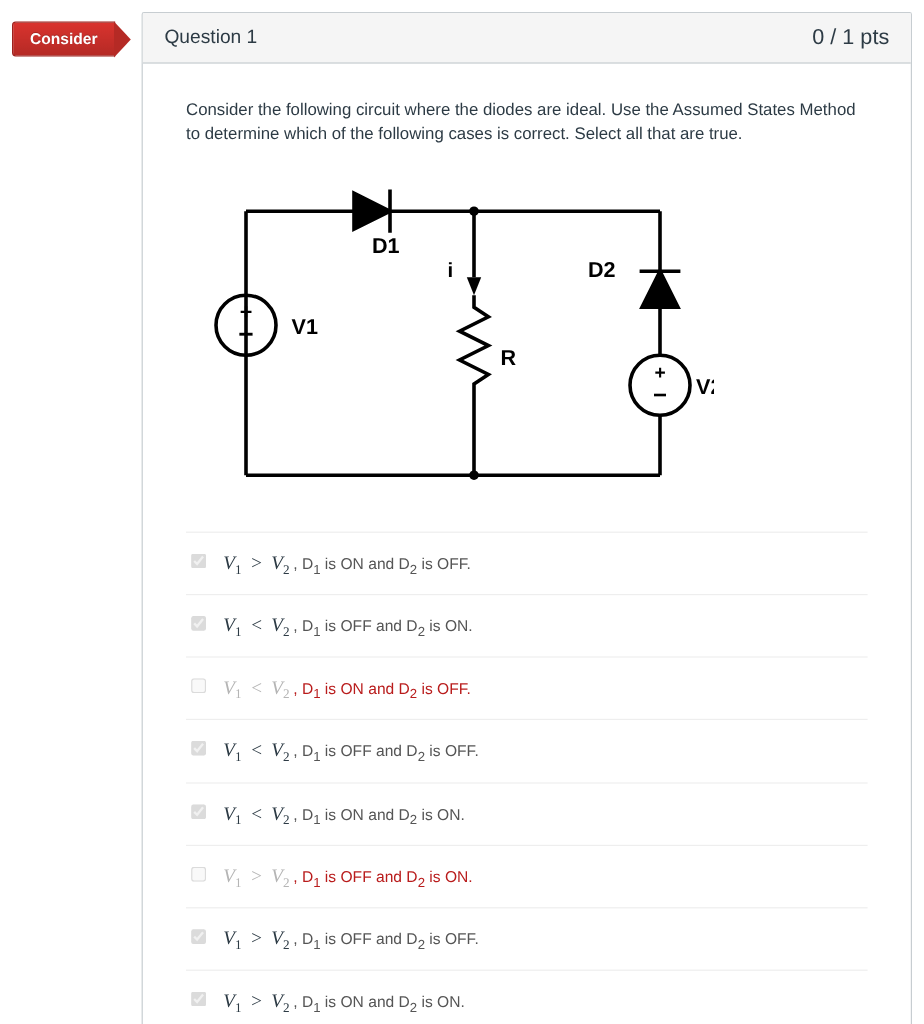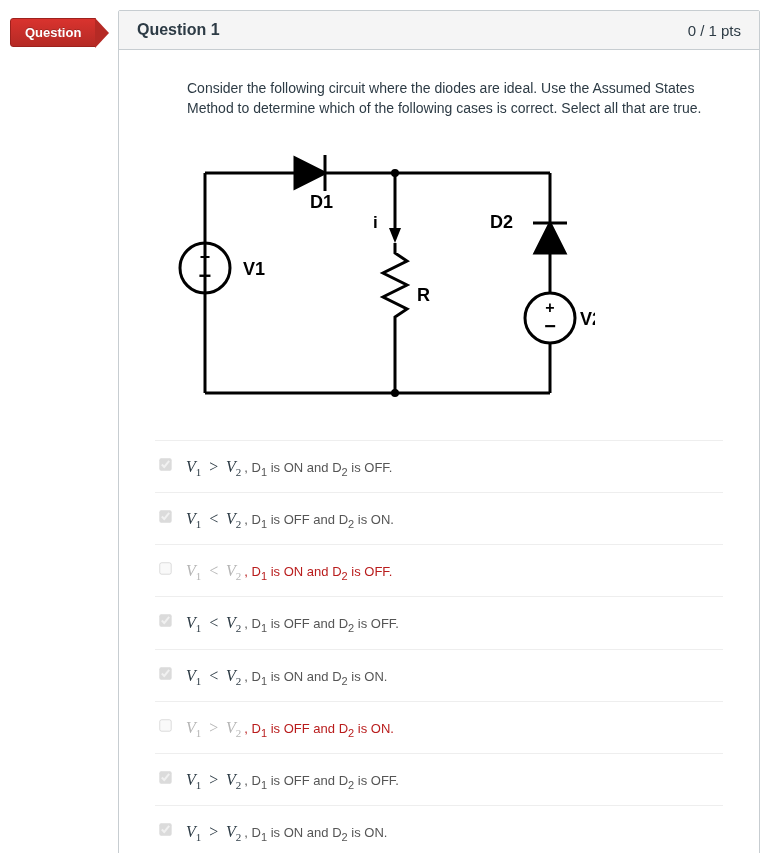--- a/index.html
+++ b/index.html
@@ -47,35 +47,35 @@
   }
   .q-header {
     display: flex;
     justify-content: space-between;
     align-items: center;
     background: #f5f5f5;
     border-bottom: 1px solid #c7cdd1;
     padding: 10px 18px;
   }
   .q-title {
-    font-weight: bold;
+    font-weight: normal;
     font-size: 16px;
     color: #2d3b45;
   }
   .q-pts {
-    font-size: 15px;
+    font-size: 18px;
     color: #2d3b45;
   }
   .q-body {
     padding: 28px 36px 10px 36px;
     font-size: 14px;
     line-height: 1.45;
     color: #2d3b45;
   }
-  .prompt { margin-bottom: 10px; margin-left: 32px; }
+  .prompt { margin-bottom: 10px; }
   .figure {
     margin: 14px 0 22px 0;
     text-align: left;
   }
   .answers { }
   .answer {
     padding: 14px 0;
     border-top: 1px solid #eee;
     display: flex;
     align-items: flex-start;
@@ -106,21 +106,21 @@
   .desc {
     font-size: 13px;
     color: #555;
   }
   .answer.faded .desc { color: #b91c1c; }
 </style>
 </head>
 <body>
 
 <div class="wrapper">
-  <div class="badge">Question</div>
+  <div class="badge">Consider</div>
 
   <div class="question-box">
     <div class="q-header">
       <div class="q-title">Question 1</div>
       <div class="q-pts">0 / 1 pts</div>
     </div>
 
     <div class="q-body">
       <div class="prompt">Consider the following circuit where the diodes are ideal. Use the Assumed States Method to determine which of the following cases is correct. Select all that are true.</div>
 

